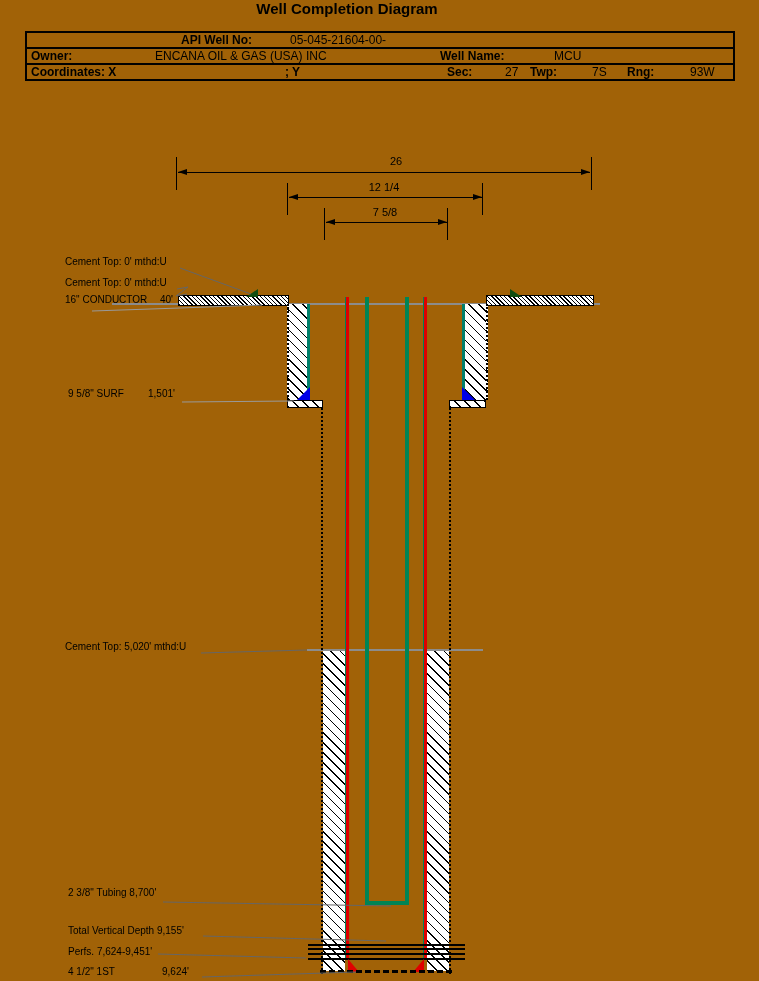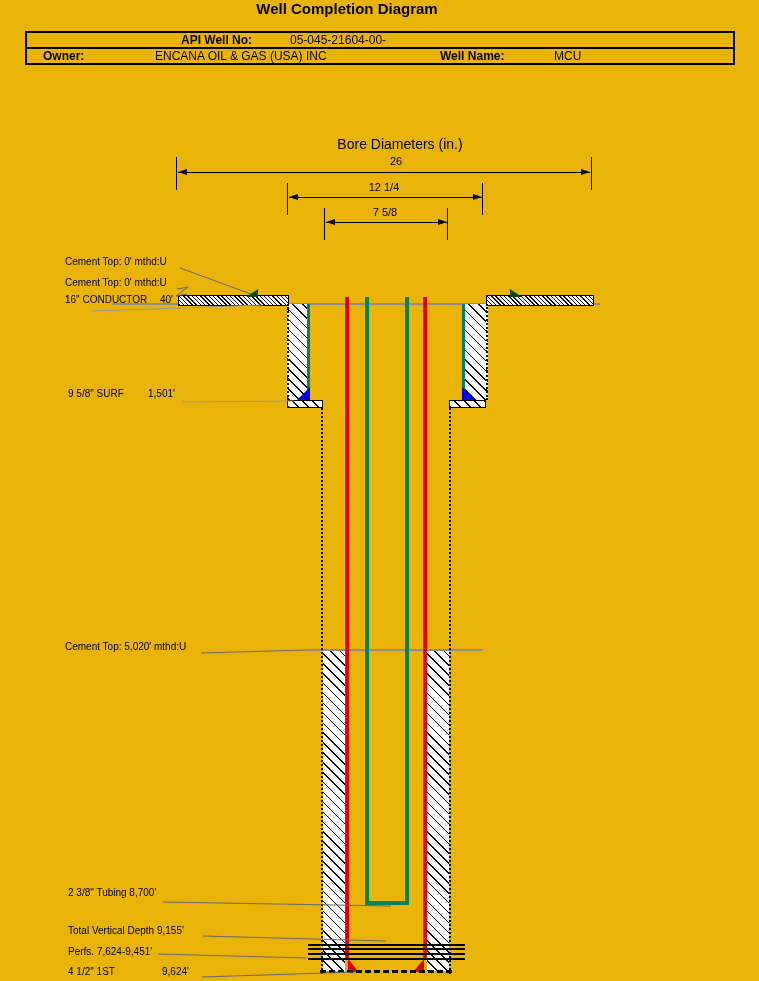--- a/index.html
+++ b/index.html
@@ -1,16 +1,16 @@
 <!DOCTYPE html>
 <html style="--casing-red: #e00000; --tubing-green: #008455; --surface-casing-teal: #00806b; --shoe-blue: #0000e8; --cement-marker-green: #114d11; --line-gray: #8c8c8c; --leader-gray: #666666;"><head>
 <meta charset="utf-8">
 <style>
   html,body{margin:0;padding:0;background:#fff;}
-  #page{position:relative;width:759px;height:981px;background:#eab308;overflow:hidden;
+  #page{position:relative;width:759px;height:981px;background:#a16207;overflow:hidden;
         font-family:"Liberation Sans", sans-serif;color:#000;}
   
   .title{position:absolute;left:0;top:4;width:694px;text-align:center;
          font-size:15px;font-weight:bold;}
   .tbl{position:absolute;left:25px;top:31px;width:706px;border:2px solid #000;text-decoration:underline;}
   .tbl-row{position:relative;height:14px;border-bottom:2px solid #000;font-size:12px;line-height:14px;}
   .tbl-row:last-child{border-bottom:none;}
   .tbl-row span{position:absolute;white-space:nowrap;}
   .lbl{font-weight:bold;}
   .note{position:absolute;left:0;top:108px;width:759px;text-align:center;font-size:10px;}
@@ -51,29 +51,38 @@
 <div id="page">
 
   <div class="title">Well Completion Diagram</div>
 
   <div class="tbl">
     <div class="tbl-row">
       <span class="lbl" style="left:154px">API Well No:</span>
       <span style="left:263px">05-045-21604-00-</span>
     </div>
     <div class="tbl-row">
-      <span class="lbl" style="left:16px">Owner:</span>
+      <span class="lbl" style="left:4px">Owner:</span>
       <span style="left:128px">ENCANA OIL &amp; GAS (USA) INC</span>
       <span class="lbl" style="left:413px">Well Name:</span>
       <span style="left:527px">MCU</span>
     </div>
+    <div class="tbl-row">
+      <span class="lbl" style="left:4px">Coordinates: X</span>
+      <span class="lbl" style="left:258px">; Y</span>
+      <span class="lbl" style="left:420px">Sec:</span>
+      <span style="left:478px">27</span>
+      <span class="lbl" style="left:503px">Twp:</span>
+      <span style="left:565px">7S</span>
+      <span class="lbl" style="left:600px">Rng:</span>
+      <span style="left:663px">93W</span>
+    </div>
   </div>
 
 
-  <div class="bore-title">Bore Diameters (in.)</div>
 
   <div>
     <span class="dim-label" style="left:396px;top:155px">26</span>
     <div class="dim-tick" style="left:176px;top:157px;height:33px"></div>
     <div class="dim-tick" style="left:591px;top:157px;height:33px"></div>
     <div class="dim-line" style="left:178px;top:172px;width:412px"></div>
     <div class="arr arr-l" style="left:178px;top:169px"></div>
     <div class="arr arr-r" style="left:581px;top:169px"></div>
   </div>
 

